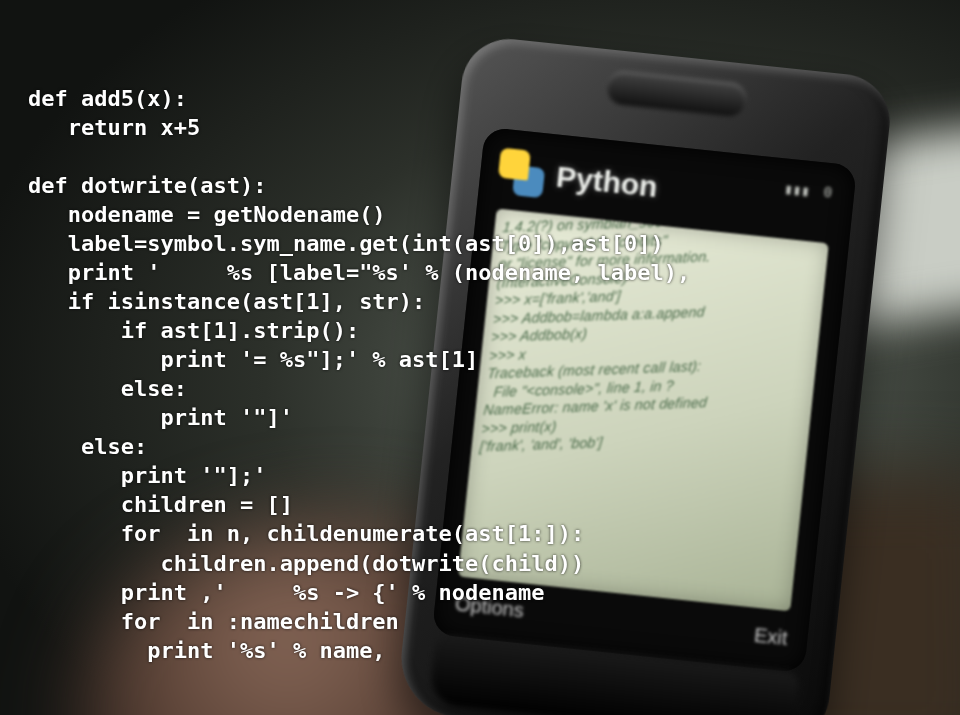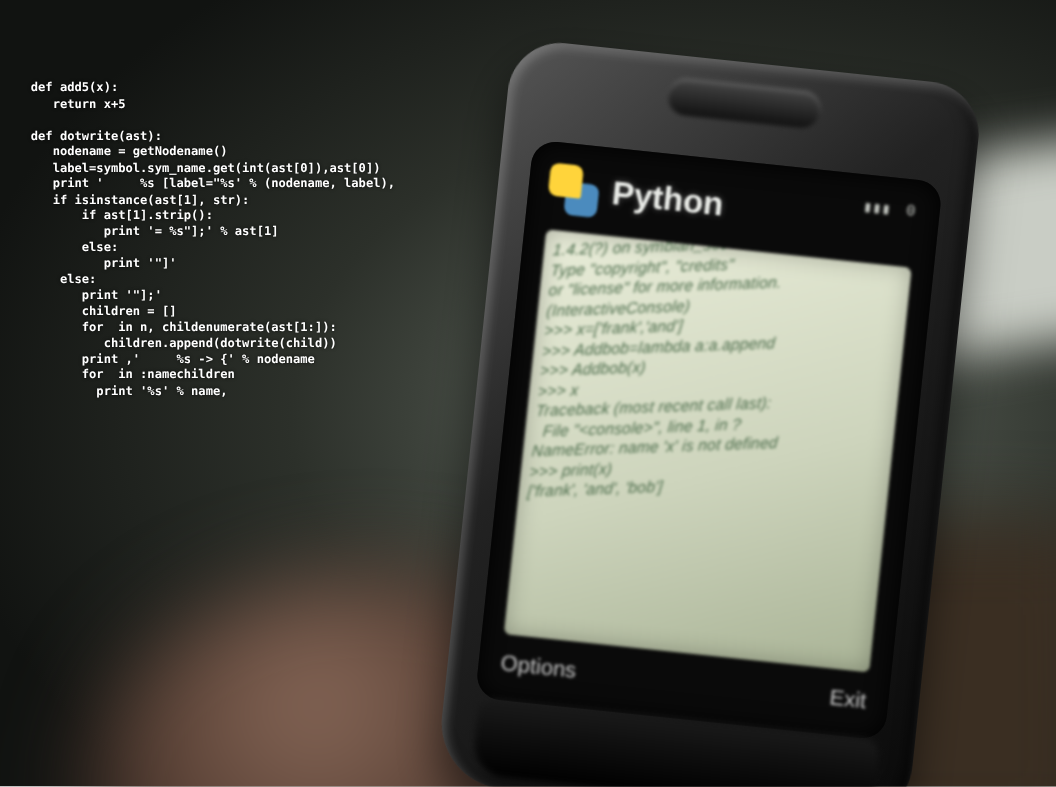--- a/index.html
+++ b/index.html
@@ -19,21 +19,21 @@
   .pylogo{position:relative;width:46px;height:46px;margin-left:6px;}
   .pylogo .y{position:absolute;left:0;top:0;width:30px;height:30px;background:#ffd43b;border-radius:8px 8px 2px 8px;}
   .pylogo .b{position:absolute;right:0;bottom:0;width:30px;height:30px;background:#4b8bbe;border-radius:2px 8px 8px 8px;}
   .title-text{color:#e8eae6;font-family:Arial,sans-serif;font-size:30px;font-weight:bold;margin-left:12px;text-shadow:0 0 6px rgba(255,255,255,.3);}
   .status{position:absolute;right:50px;top:112px;display:flex;gap:14px;color:#cfd2cc;font-size:14px;filter:blur(1.5px);}
   .screen{position:absolute;left:48px;top:170px;right:48px;height:370px;background:linear-gradient(160deg,#e8ecd8 0%,#cdd4bc 55%,#a9b396 100%);border-radius:6px;box-shadow:inset 0 0 20px rgba(0,0,0,.25);overflow:hidden;filter:blur(1.3px);}
   .screen pre{margin:0;padding:10px 8px;color:#4a6b4a;font-family:Arial,sans-serif;font-size:14px;line-height:1.25;font-style:italic;transform:skewY(-8deg) scaleY(1.05);transform-origin:top left;letter-spacing:.2px;white-space:pre;}
   .softkeys{position:absolute;left:48px;right:48px;top:548px;height:38px;display:flex;justify-content:space-between;align-items:center;color:#ccc;font-family:Arial,sans-serif;font-size:20px;filter:blur(1.6px);}
   .slider{position:absolute;left:32px;right:32px;top:600px;height:70px;background:linear-gradient(#1a1a1a,#000);border-radius:14px 14px 30px 30px;filter:blur(3px);}
   
-  .code{position:absolute;left:28px;top:62px;color:#fff;font-size:11px;line-height:1.32;font-weight:bold;white-space:pre;text-shadow:0 0 3px rgba(0,0,0,.8);}
+  .code{position:absolute;left:28px;top:62px;color:#fff;font-size:22px;line-height:1.32;font-weight:bold;white-space:pre;text-shadow:0 0 3px rgba(0,0,0,.8);}
 </style>
 </head>
 <body>
 
 <div class="scene">
   <div class="desk"></div>
   <div class="paper"></div>
   <div class="hand"></div>
 
   <div class="phone">

